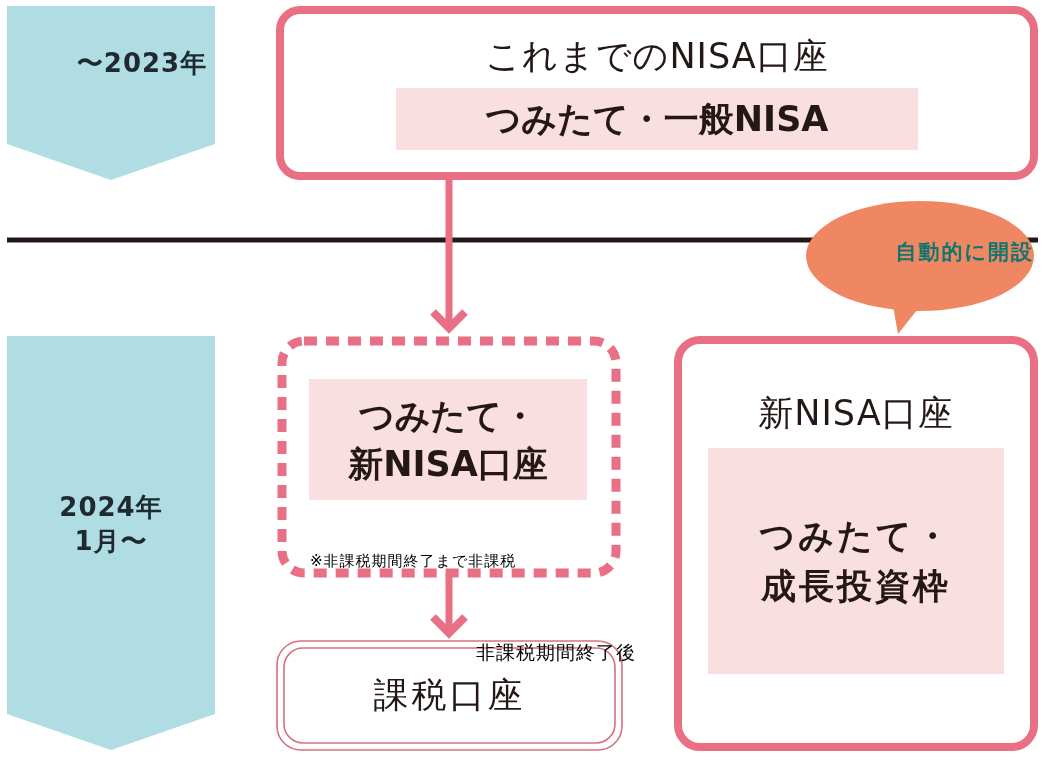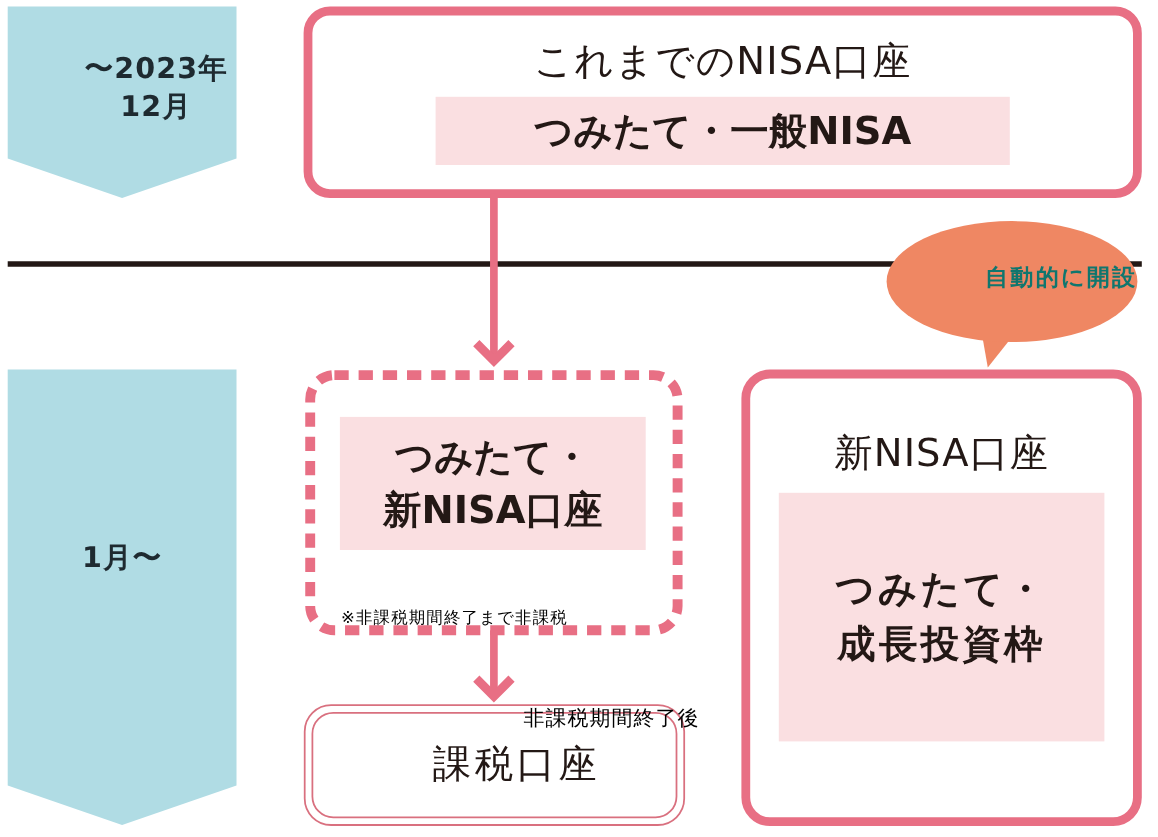--- a/index.html
+++ b/index.html
@@ -56,40 +56,40 @@
   <rect x="284" y="648" width="331" height="95" rx="19" ry="19" fill="none" stroke="#d9707f" stroke-width="1.6"></rect>
 
   <rect x="678" y="340" width="356" height="407" rx="22" ry="22" fill="#ffffff" stroke="#e86f84" stroke-width="8"></rect>
 
   <polygon points="892,300 925,300 898,334" fill="#ef8763"></polygon>
   <ellipse cx="920" cy="256" rx="114" ry="55" fill="#ef8763"></ellipse>
 </svg>
 
 <div class="period-label" style="left:7px; top:46px; width:208px;margin-left:31px;">
   <div>〜2023年</div>
-  <div>12月</div>
 </div>
 <div class="period-label" style="left:7px; top:490px; width:208px;">
+  <div>2024年</div>
   <div>1月〜</div>
 </div>
 
 <div class="box-title" style="left:280px; top:34px; width:754px; font-size:35px; line-height:44px;">これまでのNISA口座</div>
 <div class="pink-fill" style="left:396px; top:88px; width:522px; height:62px; font-size:35px;">
   <span>つみたて・一般NISA</span>
 </div>
 
 <div class="pink-fill" style="left:309px; top:379px; width:278px; height:121px; font-size:35px; line-height:48px;">
   <span>つみたて・</span>
   <span>新NISA口座</span>
 </div>
 <div class="note" style="left:310px; top:512px;">※非課税期間終了まで非課税</div>
 
 <div class="note" style="left:476px; top:600px; font-size:19px;">非課税期間終了後</div>
 
-<div class="box-title" style="left:277px; top:672px; width:345px; font-size:35px; line-height:46px; letter-spacing:3px;padding-left:20px;">課税口座</div>
+<div class="box-title" style="left:277px; top:672px; width:345px; font-size:35px; line-height:46px; letter-spacing:3px;">課税口座</div>
 
 <div class="bubble-text" style="left:806px; top:238px; width:228px;">自動的に開設</div>
 
 <div class="box-title" style="left:678px; top:390px; width:356px; font-size:35px; line-height:46px;">新NISA口座</div>
 <div class="pink-fill" style="left:708px; top:448px; width:296px; height:226px; font-size:35px; line-height:50px; letter-spacing:3px;">
   <span>つみたて・</span>
   <span>成長投資枠</span>
 </div>
 
 </body></html>

